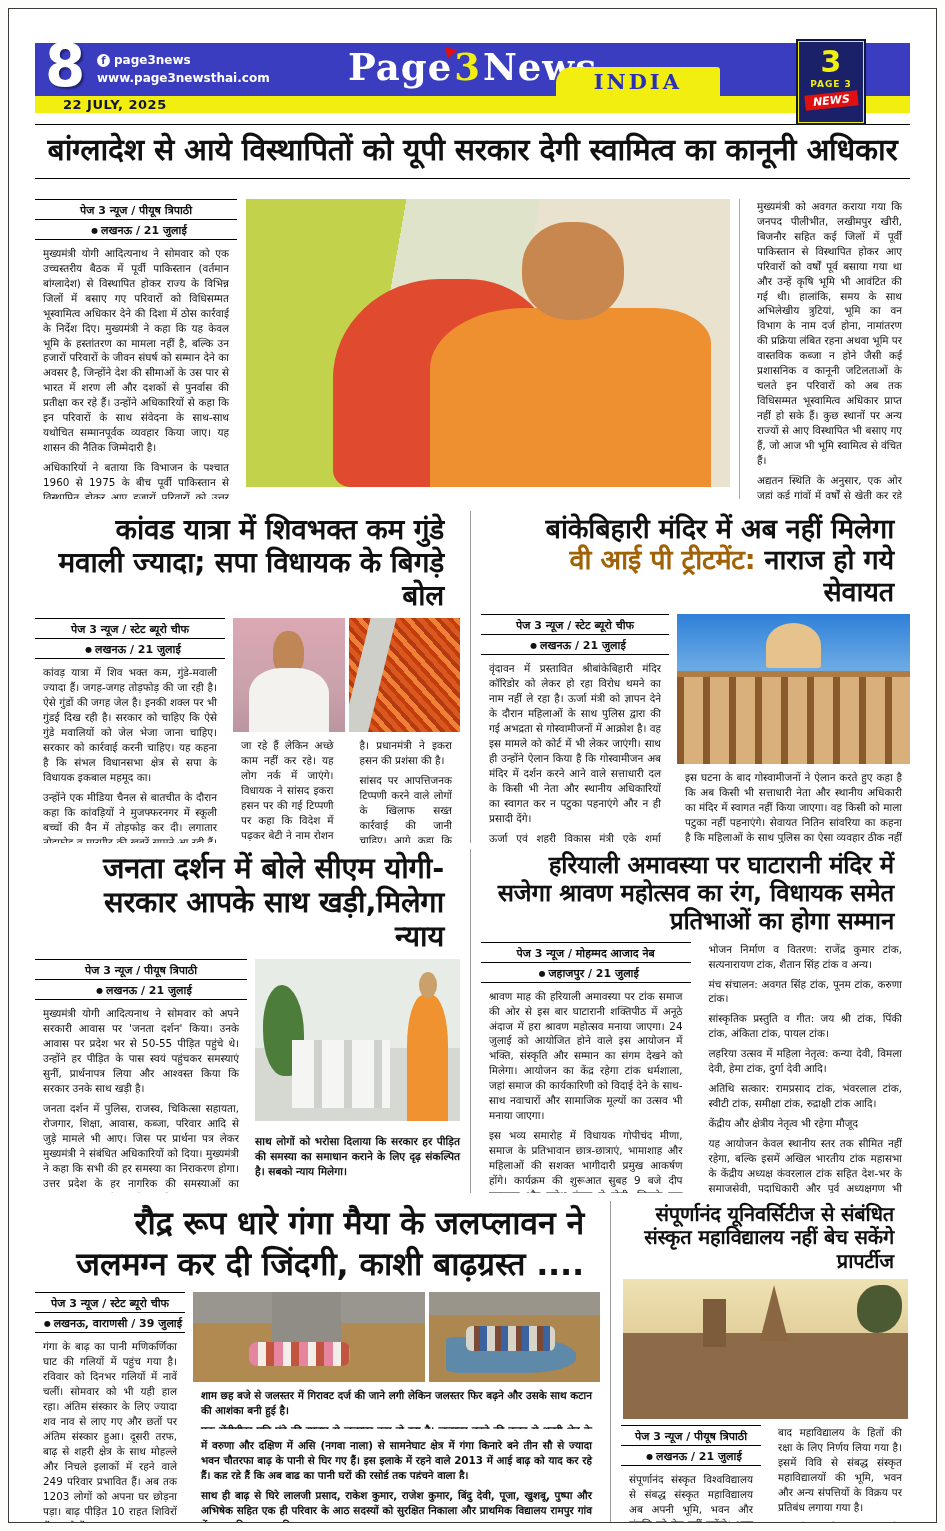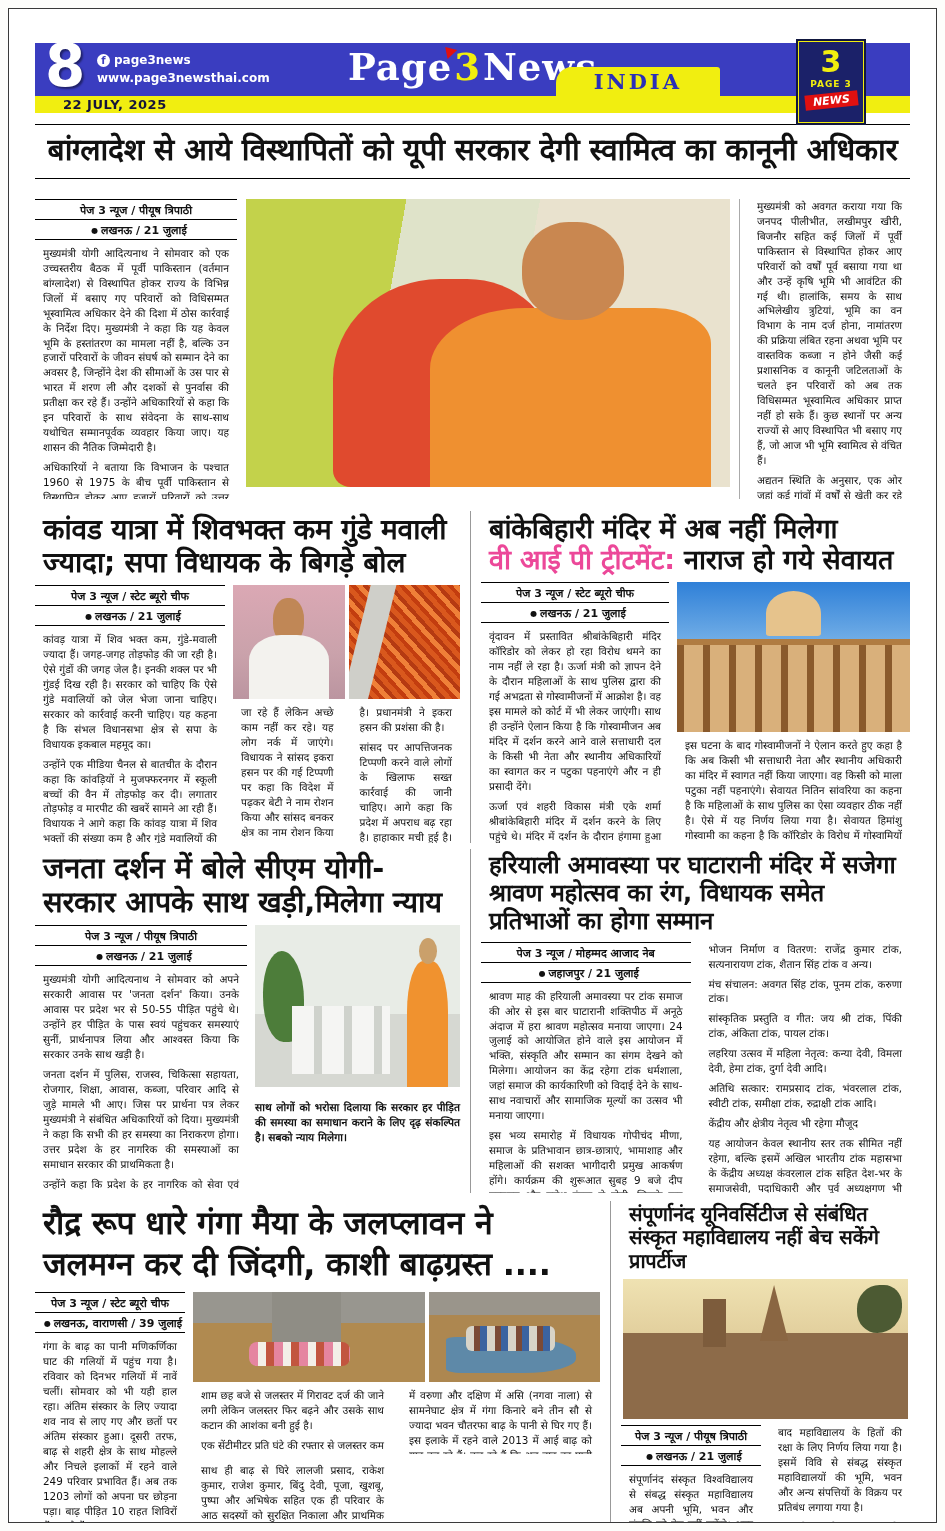--- a/index.html
+++ b/index.html
@@ -32,22 +32,22 @@
            border:2px solid #11173f;box-shadow:0 0 0 1px #f2ee0e inset;text-align:center;}
   .logobox .l3{color:#f2ee0e;font-size:30px;font-weight:800;line-height:34px;display:block;margin-top:4px;}
   .logobox .lp3{color:#f2ee0e;font-size:9px;font-weight:800;letter-spacing:1px;display:block;}
   .logobox .lnews{display:inline-block;margin-top:3px;background:#e01010;color:#fff;font-style:italic;
                   font-weight:800;font-size:11px;padding:1px 8px;transform:rotate(-6deg);}
 
   
   .lead-headline{margin-top:11px;border-top:1.5px solid #000;border-bottom:1.5px solid #000;
                  padding:8px 0 10px;text-align:center;font-size:30px;font-weight:800;line-height:1.15;
                  letter-spacing:-.3px;}
-  .headline{font-weight:800;text-align:left;line-height:1.18;letter-spacing:-.2px;margin:2px 8px 6px;}
-  .hl-red{color:#ec4899;}
+  .headline{font-weight:800;text-align:right;line-height:1.18;letter-spacing:-.2px;margin:2px 16px 6px;}
+  .hl-red{color:#a16207;}
   .byline{border-top:1.6px solid #000;border-bottom:1.6px solid #000;margin-bottom:6px;}
   .byline .l1{font-size:11px;font-weight:800;text-align:center;padding:2px 0;border-bottom:1px solid #000;}
   .byline .l2{font-size:11px;font-weight:800;padding:2px 0 2px 6px;text-align:center;}
   .byline .l2::before{content:"● ";font-size:8px;vertical-align:1px;}
   .bodycol{overflow:hidden;}
   .bodycol p{margin:0 8px 5px;font-size:10.4px;line-height:1.44;text-align:justify;}
   .caption p{font-size:10.6px;font-weight:600;line-height:1.4;text-align:justify;margin:13px 0 0;}
 
   
   .art1{margin-top:9px;height:300px;display:grid;grid-template-columns:202px 484px 1fr;gap:9px;}
@@ -66,21 +66,21 @@
   .art3-grid{display:grid;grid-template-columns:188px 1fr;gap:8px;}
   .art3-photo{height:150px;margin-bottom:6px;}
 
   .art4-grid{display:grid;grid-template-columns:212px 1fr;gap:8px;}
   .art4-photo{height:162px;}
 
   .art5-grid{display:grid;grid-template-columns:1fr 1fr;gap:10px;}
 
   .art6-grid{display:grid;grid-template-columns:150px 1fr;gap:8px;}
   .art6-photos{display:grid;grid-template-columns:1.35fr 1fr;gap:4px;height:90px;margin-bottom:6px;}
-  .art6-cols{display:grid;grid-template-columns:1fr 1fr;gap:9px;height:142px;overflow:hidden;}
+  .art6-cols{display:grid;grid-template-columns:1fr;gap:9px;height:142px;overflow:hidden;font-weight:bold;}
 
   .art7-photo{height:140px;margin:2px 2px 6px;}
   .art7-grid{display:grid;grid-template-columns:1fr 1fr;gap:9px;height:140px;overflow:hidden;}
 
   
   .photo{position:relative;overflow:hidden;background:#ccc;}
   .ph-cm{background:linear-gradient(100deg,#c3d24b 0 30%,#dfe3c9 30% 55%,#e9e2ce 55%);}
   .ph-cm .chair{position:absolute;left:18%;top:28%;width:46%;height:72%;background:#e04a2e;border-radius:48% 40% 8% 8%;}
   .ph-cm .body{position:absolute;right:4%;bottom:0;width:58%;height:62%;background:#ef9030;border-radius:34% 20% 0 0;}
   .ph-cm .head{position:absolute;right:22%;top:8%;width:21%;height:34%;background:#c98750;border-radius:46%;}

